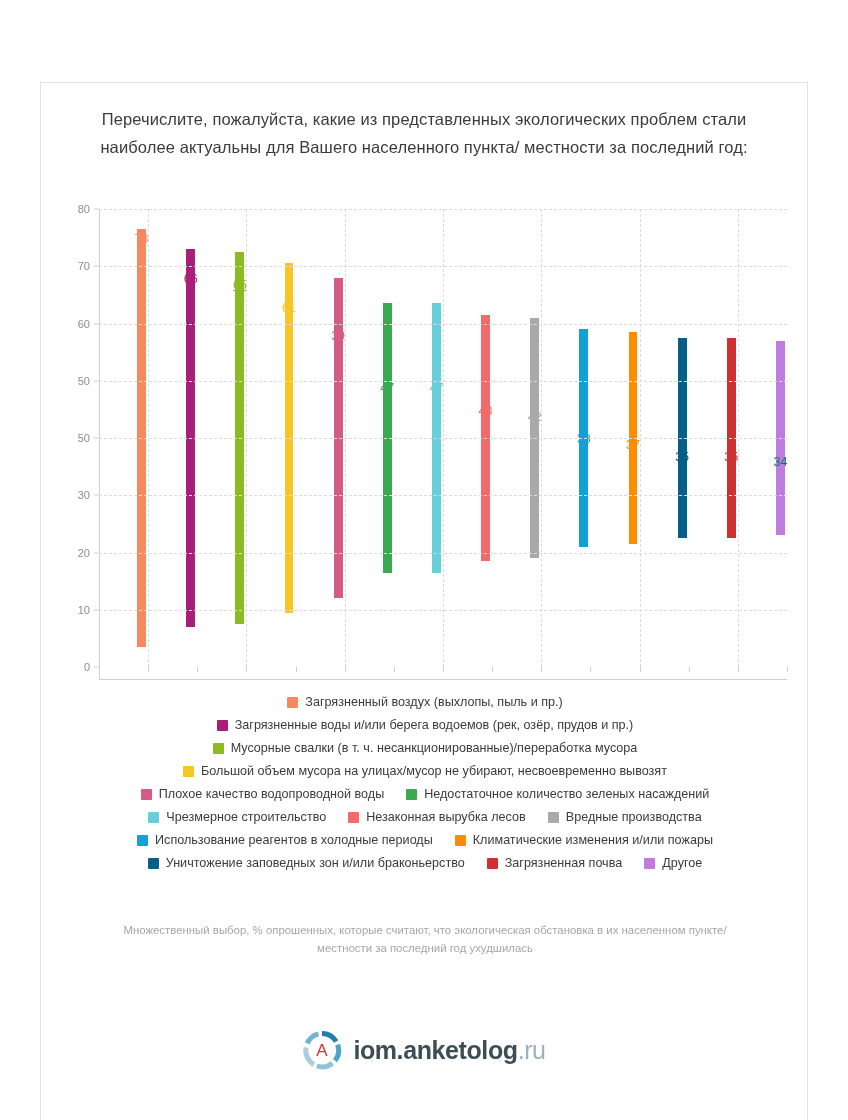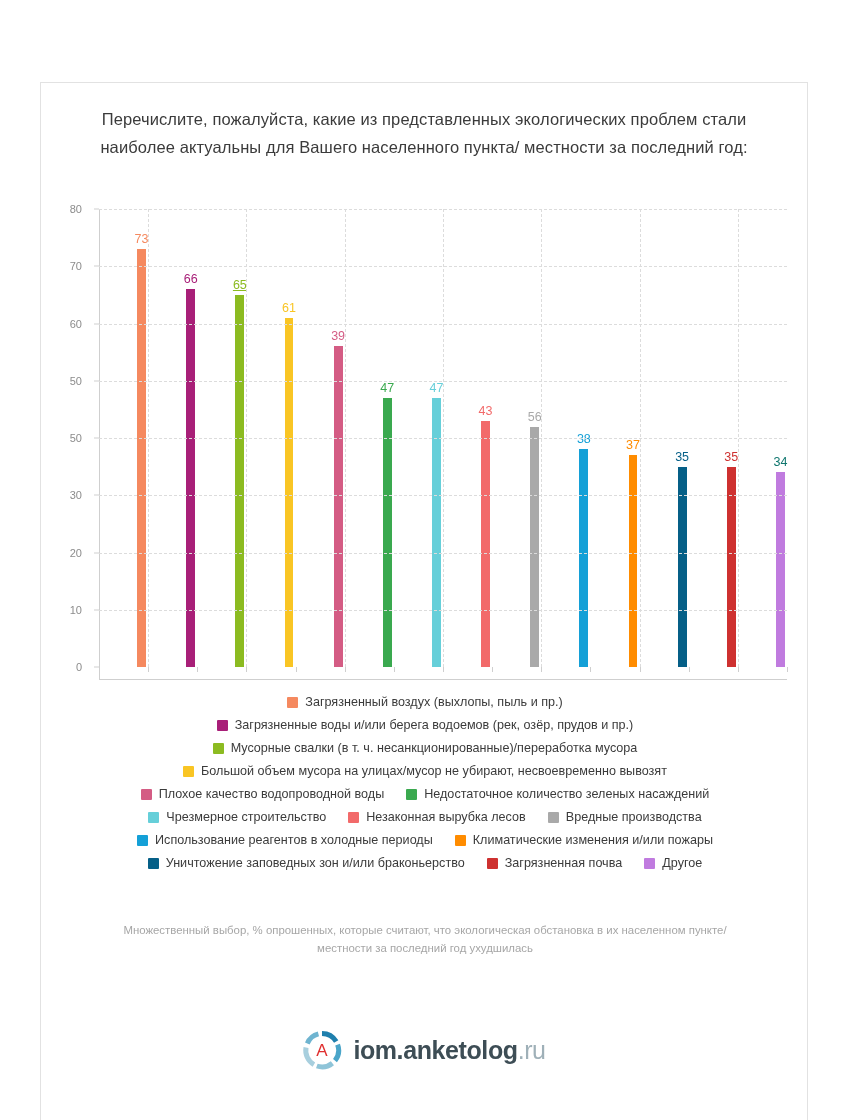--- a/index.html
+++ b/index.html
@@ -57,21 +57,21 @@
   .x-axis-line {
     position: absolute;
     left: 58px; top: 478px;
     width: 688px; height: 1px;
     background: #cfcfcf;
   }
   .ytick {
     position: absolute;
     right: 100%;
     transform: translateY(-50%);
-    margin-right: 17px;
+    margin-right: 9px;
     font-size: 11px;
     color: #8c8c8c;
     white-space: nowrap;
   }
   .ytick-mark {
     position: absolute;
     right: 100%;
     width: 5px; height: 1px;
     background: #cfcfcf;
     margin-right: 0;
@@ -102,21 +102,21 @@
     display: flex;
     align-items: flex-end;
     justify-content: space-between;
   }
   .bar-slot {
     position: relative;
     flex: 1 1 0;
     height: 100%;
     display: flex;
     flex-direction: column;
-    justify-content: flex-end;
+    justify-content: center;
     align-items: center;
     padding-left: 36px;
   }
   .bar {
     width: 68%;
     border-radius: 0;
   }
   .bar-label {
     position: absolute;
     font-size: 12.5px;
@@ -226,21 +226,21 @@
             </div>
             <div class="bar-slot">
               <div class="bar-label" style="bottom: calc(58.75% + 3px); color: rgb(102, 207, 217);">47</div>
               <div class="bar" title="Чрезмерное строительство: 47" style="height: 58.75%; background: rgb(102, 207, 217);"></div>
             </div>
             <div class="bar-slot">
               <div class="bar-label" style="bottom: calc(53.75% + 3px); color: rgb(242, 106, 106);">43</div>
               <div class="bar" title="Незаконная вырубка лесов: 43" style="height: 53.75%; background: rgb(242, 106, 106);"></div>
             </div>
             <div class="bar-slot">
-              <div class="bar-label" style="bottom: calc(52.5% + 3px); color: rgb(169, 169, 169);">56</div>
+              <div class="bar-label" style="bottom: calc(52.5% + 3px); color: rgb(169, 169, 169);">42</div>
               <div class="bar" title="Вредные производства: 42" style="height: 52.5%; background: rgb(169, 169, 169);"></div>
             </div>
             <div class="bar-slot">
               <div class="bar-label" style="bottom: calc(47.5% + 3px); color: rgb(20, 160, 215);">38</div>
               <div class="bar" title="Использование реагентов в холодные периоды: 38" style="height: 47.5%; background: rgb(20, 160, 215);"></div>
             </div>
             <div class="bar-slot">
               <div class="bar-label" style="bottom: calc(46.25% + 3px); color: rgb(255, 140, 0);">37</div>
               <div class="bar" title="Климатические изменения и/или пожары: 37" style="height: 46.25%; background: rgb(255, 140, 0);"></div>
             </div>

